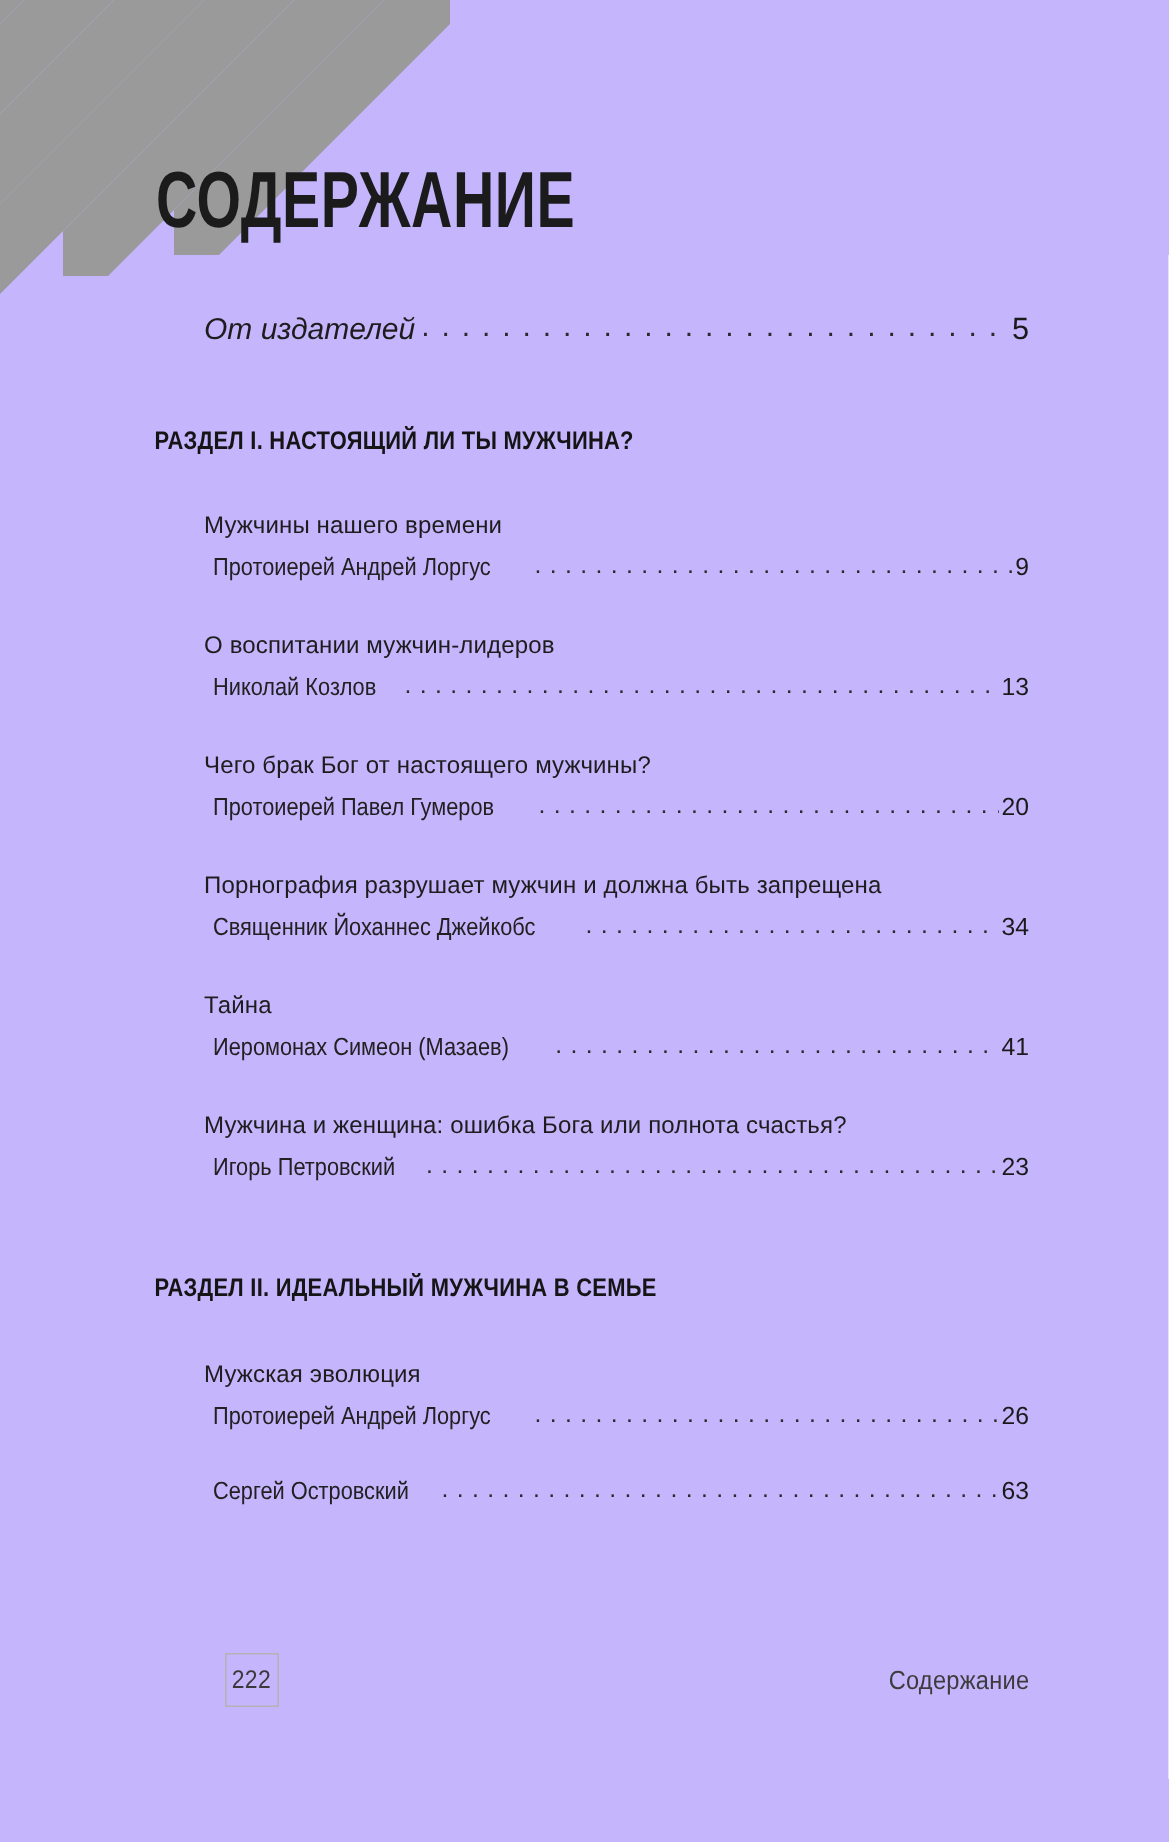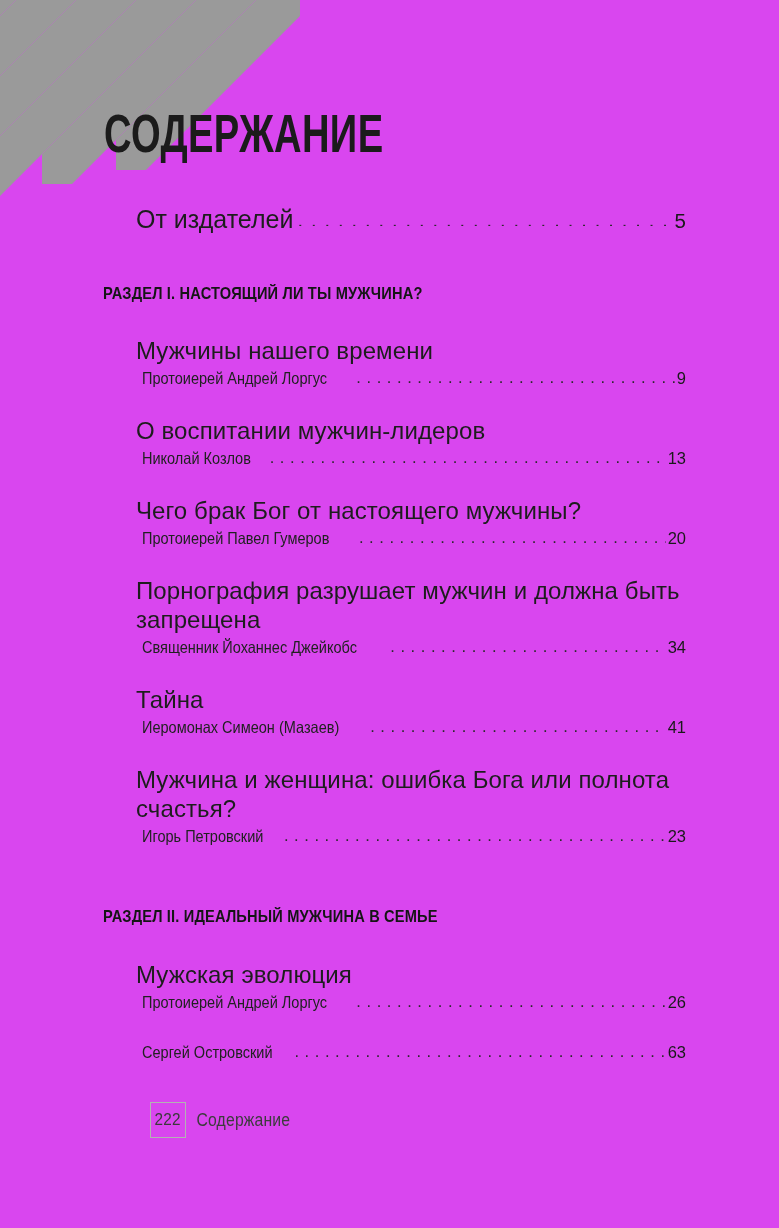--- a/index.html
+++ b/index.html
@@ -12,21 +12,21 @@
     font-family: "Liberation Sans", "DejaVu Sans", sans-serif;
     color: #1a1a1a;
     -webkit-font-smoothing: antialiased;
   }
 
   #page {
     position: relative;
     width: 779px;
     height: 1228px;
     overflow: hidden;
-    background: #d946ef;
+    background: #c4b5fd;
   }
 
   
   #stripe-motif {
     position: absolute;
     left: 0;
     top: 0;
     width: 300px;
     height: 260px;
     pointer-events: none;
@@ -75,21 +75,21 @@
   }
   .section-label.first { margin-top: 48px; margin-bottom: 31px; }
   .section-label.later { margin-top: 58px; margin-bottom: 32px; }
 
   
   .entry { margin: 0 0 26px 0; }
   .entry:last-child { margin-bottom: 0; }
 
   .entry-title {
     margin: 0 0 1px 33px;
-    font-size: 24px;
+    font-size: 16px;
     line-height: 29px;
     font-weight: 400;
     color: #1d1d1d;
     letter-spacing: 0.1px;
   }
 
   
   .entry-line {
     display: flex;
     align-items: baseline;
@@ -132,43 +132,44 @@
     flex: 0 0 auto;
     text-align: right;
     min-width: 9px;
   }
 
   
   .plain-entry { margin: 0; }
   .plain-entry .entry-line { margin-left: 33px; }
   .plain-entry .entry-author {
     font-family: "Liberation Sans", "DejaVu Sans", sans-serif;
-    font-size: 25px;
+    font-size: 20px;
     line-height: 29px;
     transform: none;
     color: #1d1d1d;
+    font-style: italic;
   }
   .plain-entry .leader { top: -2px; }
   .plain-entry .leader::before { font-size: 20px; letter-spacing: 1.2px; }
   .plain-entry .entry-page {
     font-family: "Liberation Sans", "DejaVu Sans", sans-serif;
     font-size: 20.5px;
     line-height: 29px;
   }
 
   
   #page-footer {
     position: absolute;
     left: 104px;
     right: 93px;
     top: 1100px;
     height: 40px;
     display: flex;
     align-items: center;
-    justify-content: flex-start;
+    justify-content: space-between;
     padding-left: 46px;
   }
   .folio-box {
     width: 36px;
     height: 36px;
     border: 1px solid #b3b3b3;
     box-sizing: border-box;
     display: flex;
     align-items: center;
     justify-content: center;

